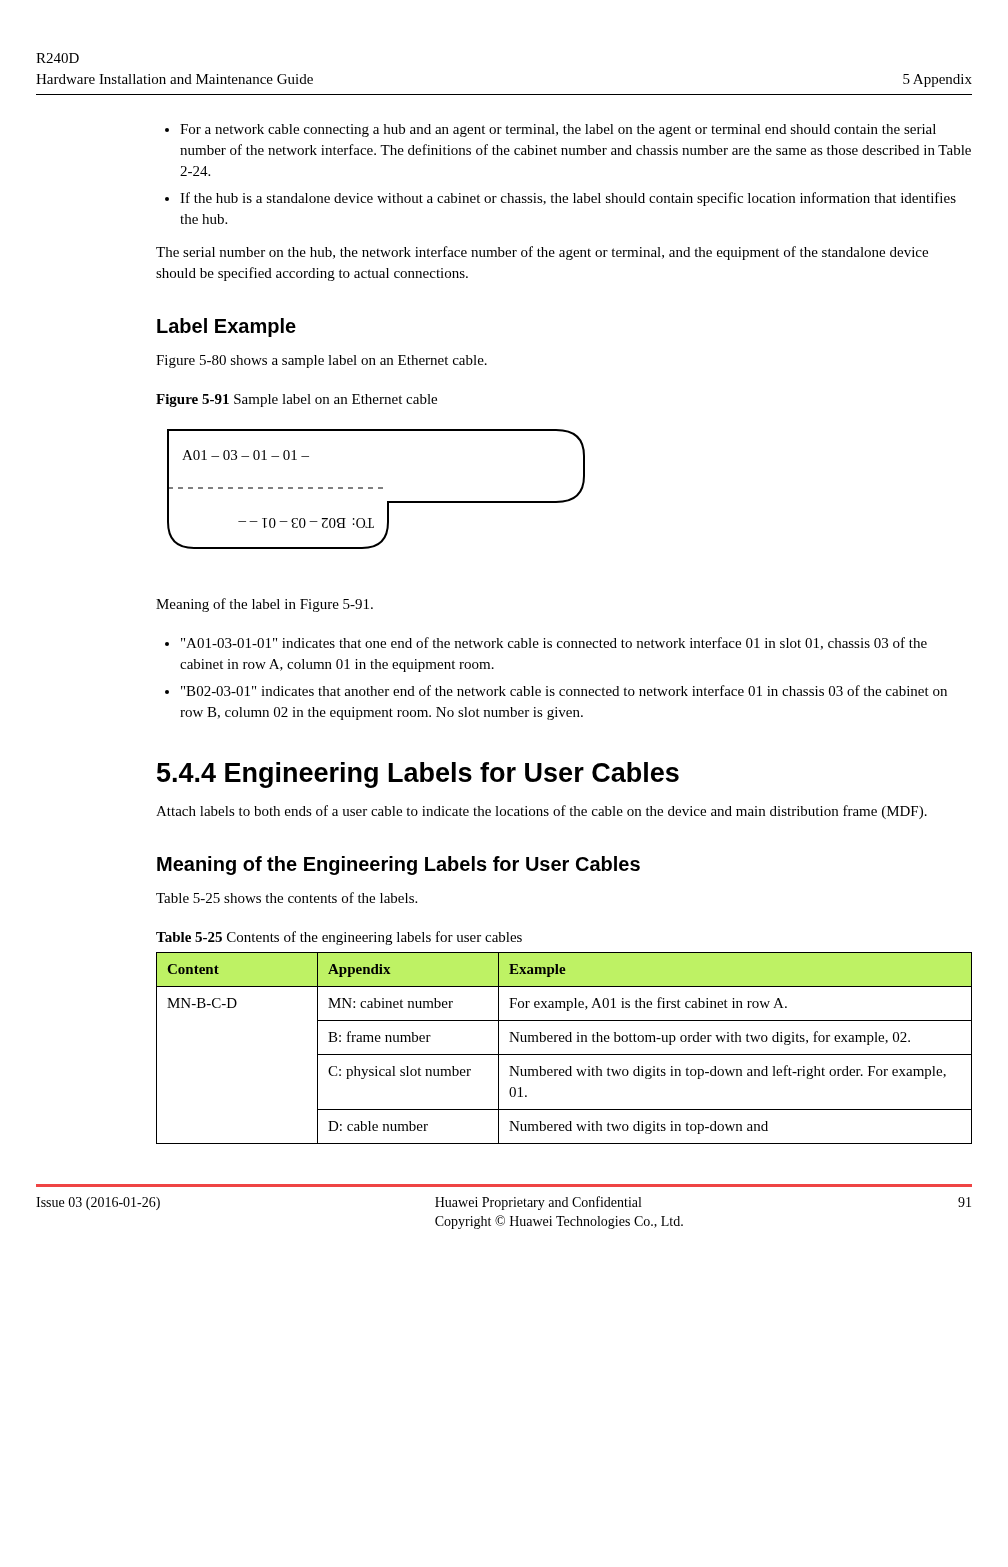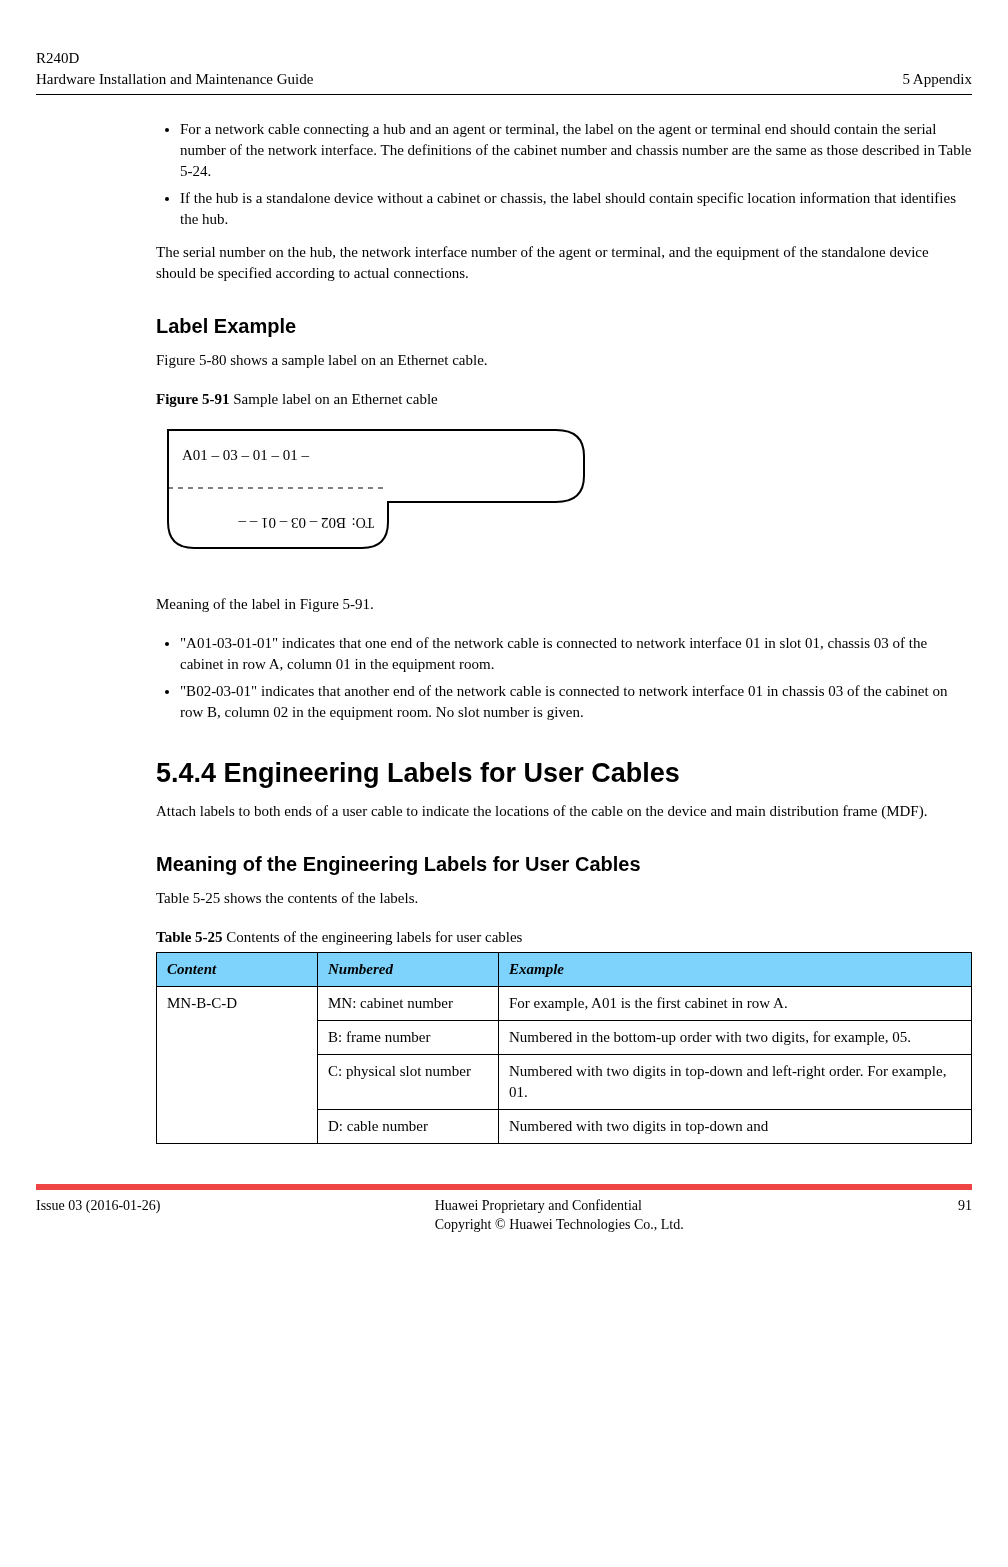--- a/index.html
+++ b/index.html
@@ -76,28 +76,27 @@
     margin-top: 4px;
   }
   table.content-table th, table.content-table td {
     border: 1px solid #000;
     padding: 6px 10px;
     text-align: left;
     vertical-align: top;
     font-size: 15px;
   }
   table.content-table th {
-    background: #7dd3fc;
-    font-weight: bold;
-    font-style: italic;
+    background: #bef264;
+    font-weight: bold;
   }
   .footer-row {
     display: flex;
     justify-content: space-between;
-    border-top: 6px solid #ef4444;
+    border-top: 3px solid #ef4444;
     padding-top: 6px;
     margin-top: 40px;
     font-size: 14px;
   }
   .footer-center {
   }
   .no-left-indent {
     margin-left: -120px;
   }
 </style>
@@ -108,21 +107,21 @@
   <div class="header-left">
     <div>R240D</div>
     <div>Hardware Installation and Maintenance Guide</div>
   </div>
   <div class="header-right">5 Appendix</div>
 </div>
 
 <div class="content">
 
   <ul class="bullets">
-    <li>For a network cable connecting a hub and an agent or terminal, the label on the agent or terminal end should contain the serial number of the network interface. The definitions of the cabinet number and chassis number are the same as those described in Table 5-24.</li>
+    <li>For a network cable connecting a hub and an agent or terminal, the label on the agent or terminal end should contain the serial number of the network interface. The definitions of the cabinet number and chassis number are the same as those described in Table 2-24.</li>
     <li>If the hub is a standalone device without a cabinet or chassis, the label should contain specific location information that identifies the hub.</li>
   </ul>
 
   <p class="para">The serial number on the hub, the network interface number of the agent or terminal, and the equipment of the standalone device should be specified according to actual connections.</p>
 
   <h2 class="label-title no-left-indent">Label Example</h2>
 
   <p class="para">Figure 5-80 shows a sample label on an Ethernet cable.</p>
 
   <p class="fig-caption">
@@ -159,33 +158,33 @@
   <p class="para">Table 5-25 shows the contents of the labels.</p>
 
   <p class="table-caption">
     <span class="bold">Table 5-25</span><span> Contents of the engineering labels for user cables</span>
   </p>
 
   <table class="content-table">
     <thead>
       <tr>
         <th style="width:140px;">Content</th>
-        <th style="width:160px;">Numbered</th>
+        <th style="width:160px;">Appendix</th>
         <th>Example</th>
       </tr>
     </thead>
     <tbody>
       <tr>
         <td rowspan="4">MN-B-C-D</td>
         <td>MN: cabinet number</td>
         <td>For example, A01 is the first cabinet in row A.</td>
       </tr>
       <tr>
         <td>B: frame number</td>
-        <td>Numbered in the bottom-up order with two digits, for example, 05.</td>
+        <td>Numbered in the bottom-up order with two digits, for example, 02.</td>
       </tr>
       <tr>
         <td>C: physical slot number</td>
         <td>Numbered with two digits in top-down and left-right order. For example, 01.</td>
       </tr>
       <tr>
         <td>D: cable number</td>
         <td>Numbered with two digits in top-down and</td>
       </tr>
     </tbody>

